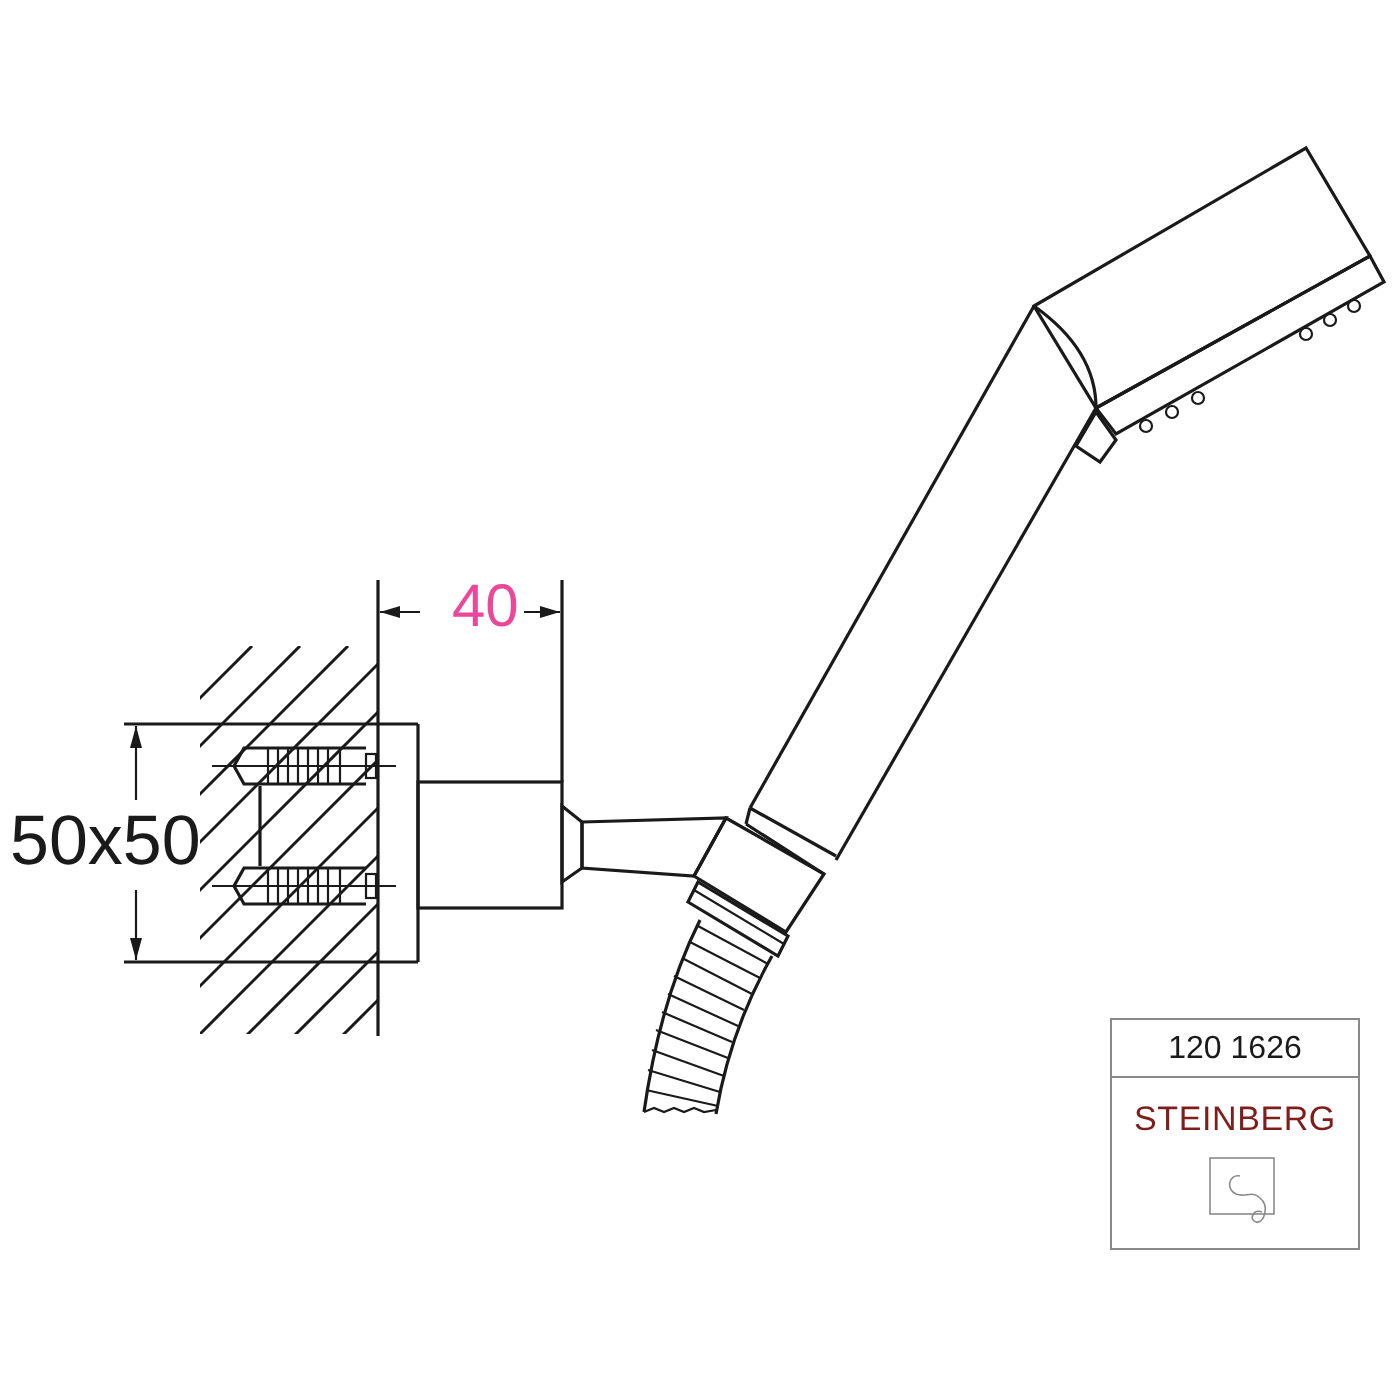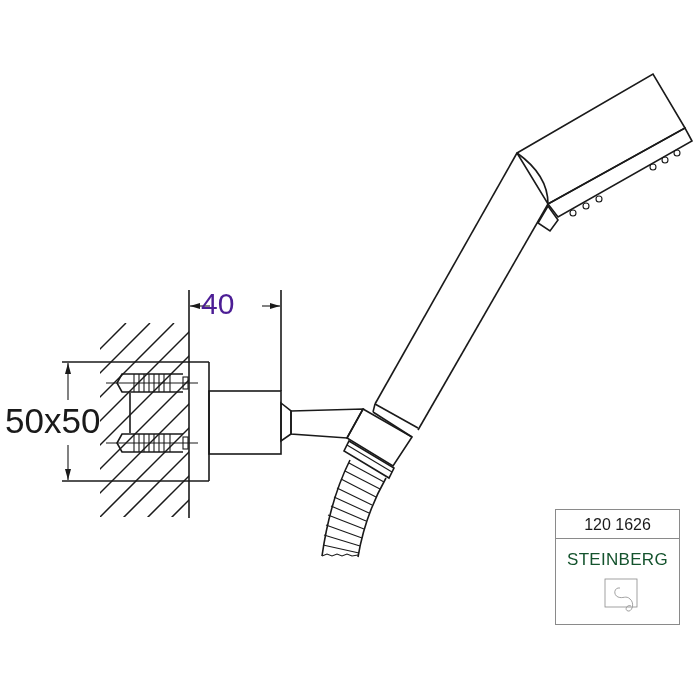--- a/index.html
+++ b/index.html
@@ -3,21 +3,21 @@
 <meta charset="utf-8">
 <style>
   html, body { margin: 0; padding: 0; background: #ffffff; }
   body { width: 700px; height: 700px; position: relative; overflow: hidden; font-family: "Liberation Sans", sans-serif; }
   svg { position: absolute; left: 0; top: 0; }
   .ln { stroke: #1a1a1a; stroke-width: 1.6; fill: none; stroke-linejoin: miter; stroke-linecap: butt; }
   .thin { stroke: #1a1a1a; stroke-width: 1.1; fill: none; }
   .hatch { stroke: #1a1a1a; stroke-width: 1.5; }
   .label-box { position: absolute; left: 555px; top: 509px; width: 125px; height: 116px; border: 1px solid #8a8a8a; box-sizing: border-box; background: #fff; }
   .label-code { position: absolute; left: 0; top: 0; width: 100%; height: 29px; border-bottom: 1px solid #8a8a8a; box-sizing: border-box; text-align: center; font-size: 16px; line-height: 29px; color: #1a1a1a; font-family: "Liberation Sans", sans-serif; }
-  .label-brand { position: absolute; left: 0; top: 40px; width: 100%; text-align: center; font-size: 17px; letter-spacing: 0.3px; color: #14532d; font-family: "Liberation Sans", sans-serif; }
+  .label-brand { position: absolute; left: 0; top: 40px; width: 100%; text-align: center; font-size: 17px; letter-spacing: 0.3px; color: #7f1d1d; font-family: "Liberation Sans", sans-serif; }
   .logo { position: absolute; left: 48px; top: 68px; width: 36px; height: 38px; }
 </style>
 </head>
 <body>
 
 <svg width="700" height="700" viewBox="0 0 700 700" xmlns="http://www.w3.org/2000/svg">
   <defs>
     <clipPath id="wallClip">
       <polygon points="100,323 189,323 189,517 100,517"></polygon>
     </clipPath>
@@ -133,21 +133,21 @@
   </g>
 
   <g>
     <line class="thin" x1="68" y1="363" x2="68" y2="400"></line>
     <polygon fill="#1a1a1a" points="68,363 65,374 71,374"></polygon>
     <line class="thin" x1="68" y1="445" x2="68" y2="480"></line>
     <polygon fill="#1a1a1a" points="68,480 65,469 71,469"></polygon>
   </g>
 </svg>
 
-<div style="position:absolute;left:201px;top:287px;font-size:30px;line-height:34px;color:#4c1d95;font-family:'Liberation Sans',sans-serif;">40</div>
+<div style="position:absolute;left:226px;top:287px;font-size:30px;line-height:34px;color:#ec4899;font-family:'Liberation Sans',sans-serif;">40</div>
 <div style="position:absolute;left:5px;top:404px;font-size:35px;line-height:34px;color:#1a1a1a;font-family:'Liberation Sans',sans-serif;">50x50</div>
 
 <div class="label-box">
   <div class="label-code">120 1626</div>
   <div class="label-brand">STEINBERG</div>
   <svg class="logo" viewBox="0 0 36 38" width="36" height="38">
     <rect x="1" y="1" width="32" height="28" fill="none" stroke="#8a8a8a" stroke-width="0.8"></rect>
     <path d="M16,10 C10,9 9,17 14,19 C19,21 22,17 26,21 C31,25 28,34 24,33 C20,32 23,26 27,28" fill="none" stroke="#8a8a8a" stroke-width="0.8"></path>
   </svg>
 </div>

